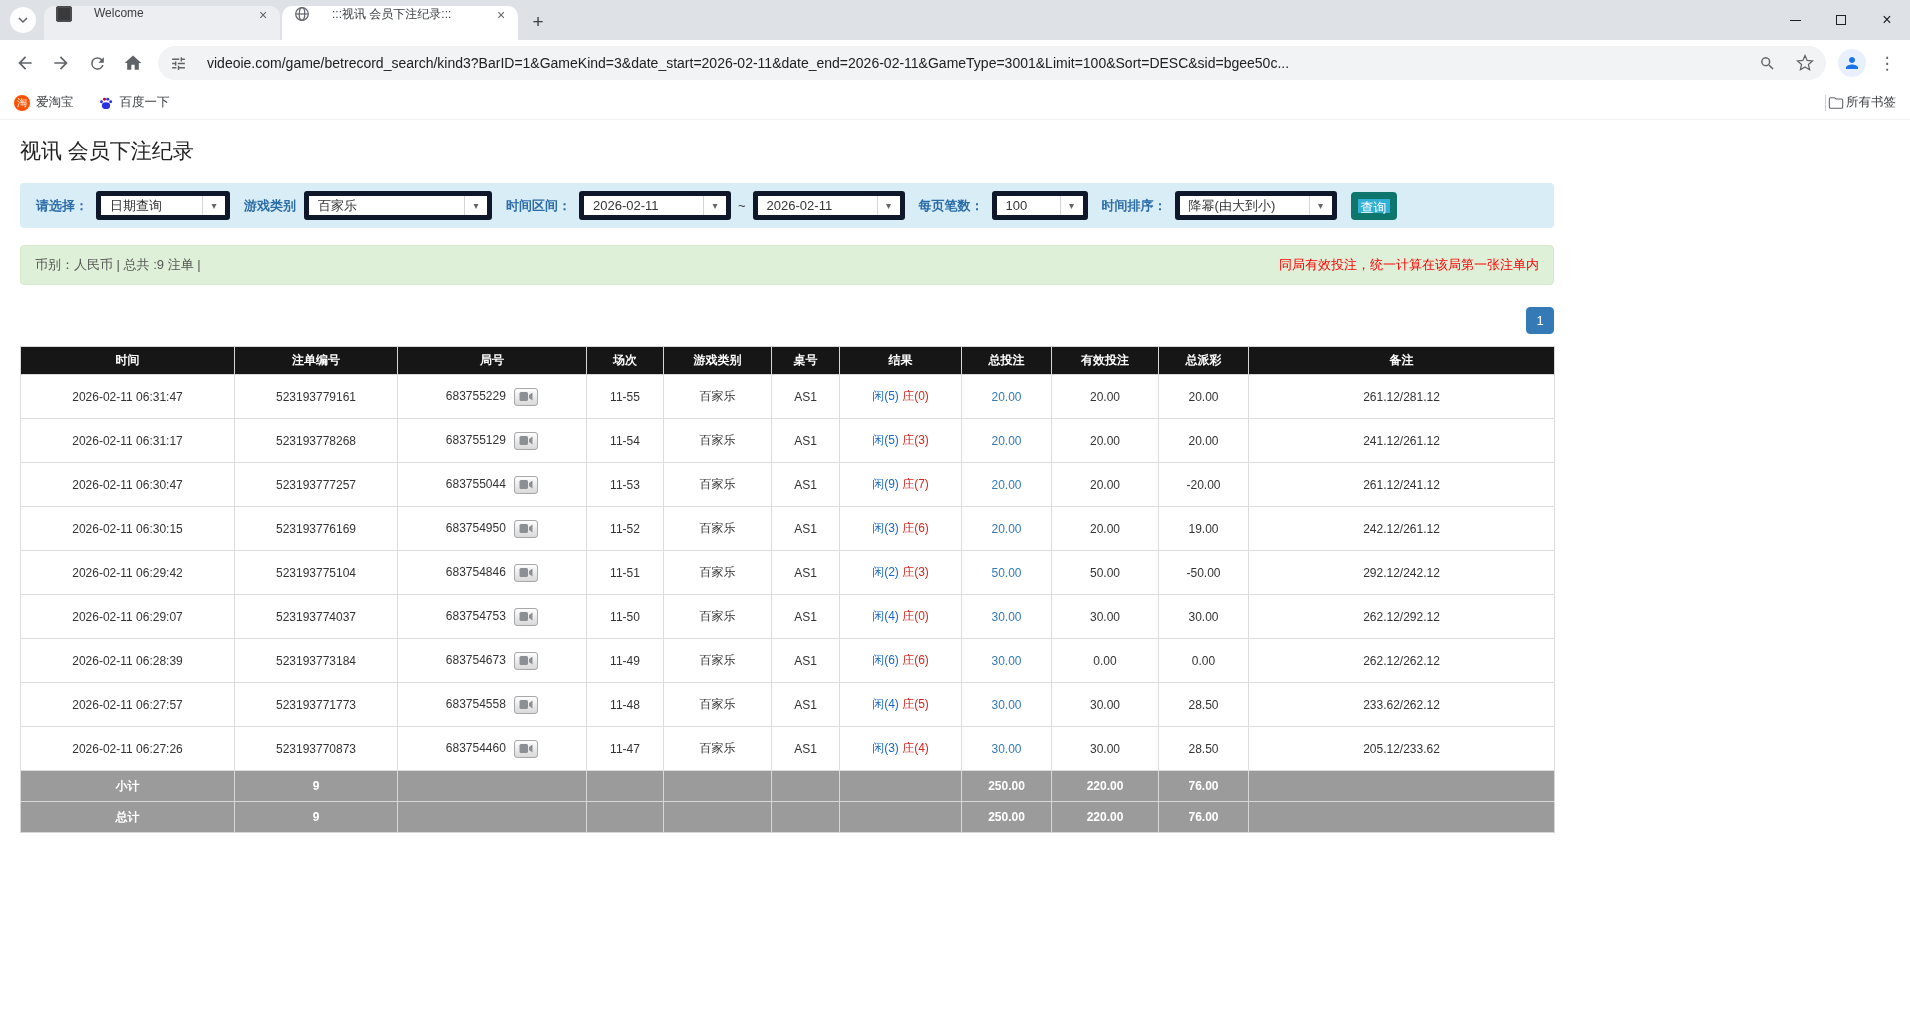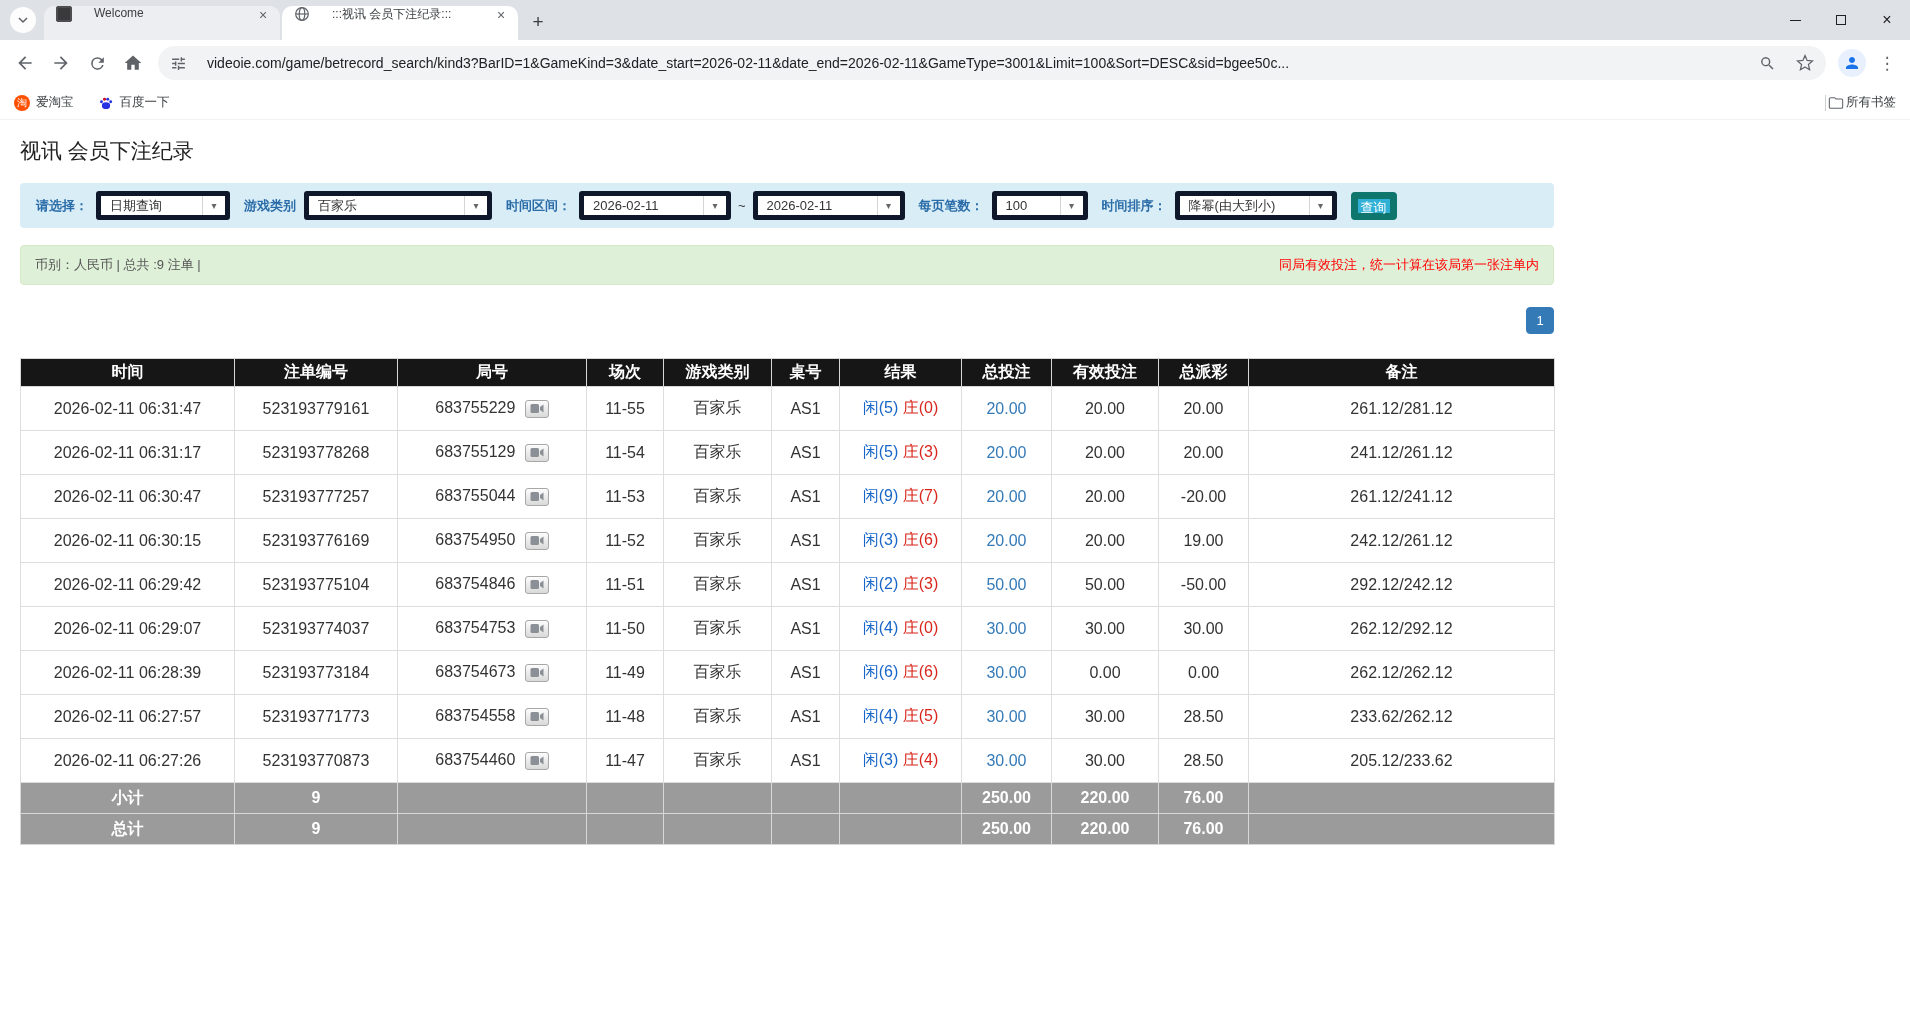--- a/index.html
+++ b/index.html
@@ -64,21 +64,21 @@
 
   .infobar { width:1534px; margin-top:17px; background:#dff0d8; border:1px solid #d6e9c6; border-radius:4px;
     padding:10px 14px; display:flex; justify-content:space-between; align-items:center; font-size:13px; }
   .info-left { color:#555; }
   .info-right { color:#f00; }
 
   .pagination { width:1534px; margin-top:22px; display:flex; justify-content:flex-end; }
   .page-btn { min-width:28px; height:27px; background:#337ab7; border:1px solid #337ab7; border-radius:4px;
     color:#fff; font-size:13px; display:flex; align-items:center; justify-content:center; cursor:pointer; }
 
-  table.bet { width:1534px; margin-top:24px; border-collapse:collapse; table-layout:fixed; font-size:16px; }
+  table.bet { width:1534px; margin-top:12px; border-collapse:collapse; table-layout:fixed; font-size:12px; }
   table.bet th { background:#161616; color:#fff; font-weight:bold; height:28px; border:1px solid #d7d7d7; }
   table.bet td { background:#fff; color:#333; height:44px; text-align:center; border:1px solid #ddd;
     white-space:nowrap; overflow:hidden; }
   table.bet tr.summary td { background:#9b9b9b; color:#fff; font-weight:bold; height:31px; border-color:#d7d7d7; }
   .bet-link { color:#337ab7; cursor:pointer; }
   .res-player { color:#1766c8; }
   .res-banker { color:#d9261c; }
   td.neg { color:#f00; }
   .replay-btn { display:inline-flex; align-items:center; justify-content:center; width:24px; height:18px;
     margin-left:5px; vertical-align:middle; background:linear-gradient(#fdfdfd,#d9d9d9);

